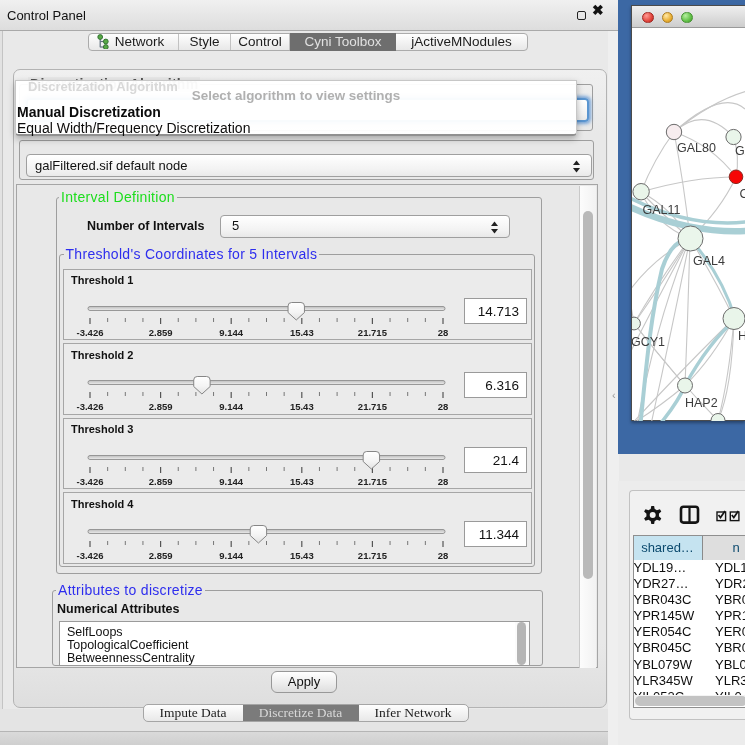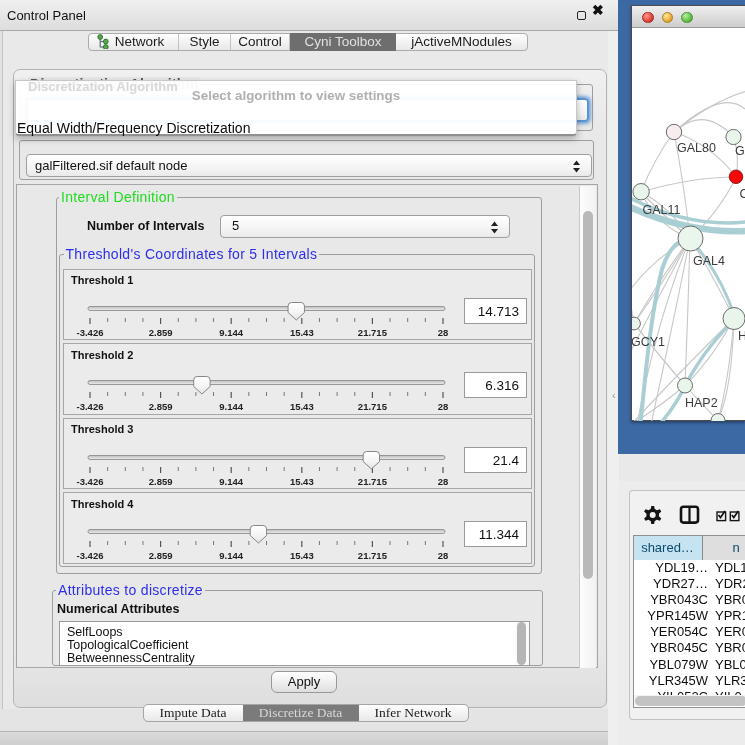--- a/index.html
+++ b/index.html
@@ -98,21 +98,21 @@
 #tpstrip span { position:absolute; left:15px; top:8px; font-size:13.5px; color:#1b1b1b; }
 #tparea { position:absolute; left:618px; top:481px; width:127px; height:264px; background:#ececec; }
 #tpcard { position:absolute; left:629px; top:490px; width:116px; height:230px;
   background:#f1f1f1; border:1px solid #c2c2c2; border-right:none; border-radius:4px 0 0 4px; }
 #ttable { position:absolute; left:632.5px; top:534.5px; width:112.5px; height:173.5px;
   background:#fff; border:1px solid #8f8f8f; border-right:none; overflow:hidden; }
 #thead { position:absolute; left:0; top:0; width:113px; height:24px; display:flex; font-size:13px; color:#0c4a6e; }
 #thead .h1 { width:74px; background:#c5e3f0; border-right:1px solid #8a8a8a; text-align:center; line-height:23px; }
 #thead .h2 { width:45px; background:#dedede; padding-left:30px; line-height:23px; }
 .trow { display:flex; height:16.1px; font-size:13px; color:#0f0f0f; }
-.trow .c1 { width:74.5px; text-align:right; line-height:16px; }
+.trow .c1 { width:74.5px; text-align:left; line-height:16px; }
 .trow .c2 { width:38px; padding-left:7px; line-height:16px; overflow:hidden; }
 #tbody { position:absolute; left:0; top:24.5px; width:113px; height:136px; overflow:hidden; }
 #hsb { position:absolute; left:0; top:159px; width:113px; height:11.5px; background:#f4f4f4; }
 #hsb i { position:absolute; left:1px; top:1px; width:112px; height:10px; background:#c3c3c3; border-radius:5px; display:block; }
 </style></head>
 <body>
 <div id="root">
 
 <svg width="0" height="0" style="position:absolute">
       <defs>
@@ -356,20 +356,21 @@
   <div id="bottabs">
     <div class="tab" style="width:99px;">Impute Data</div>
     <div class="tab sel" style="width:116px;">Discretize Data</div>
     <div class="tab" style="width:109px;">Infer Network</div>
   </div>
   <div id="botstrip"></div>
 
   <div id="popup">
     <div class="ghost">Discretization Algorithm</div>
     <div class="it1">Select algorithm to view settings</div>
+    <div class="it2">Manual Discretization</div>
     <div class="it3">Equal Width/Frequency Discretization</div>
   </div>
 </div>
 
 <div id="divider">
       <div class="grip">‹</div>
     </div>
 
 <div id="bluepane"></div>
 <div id="netwin">

